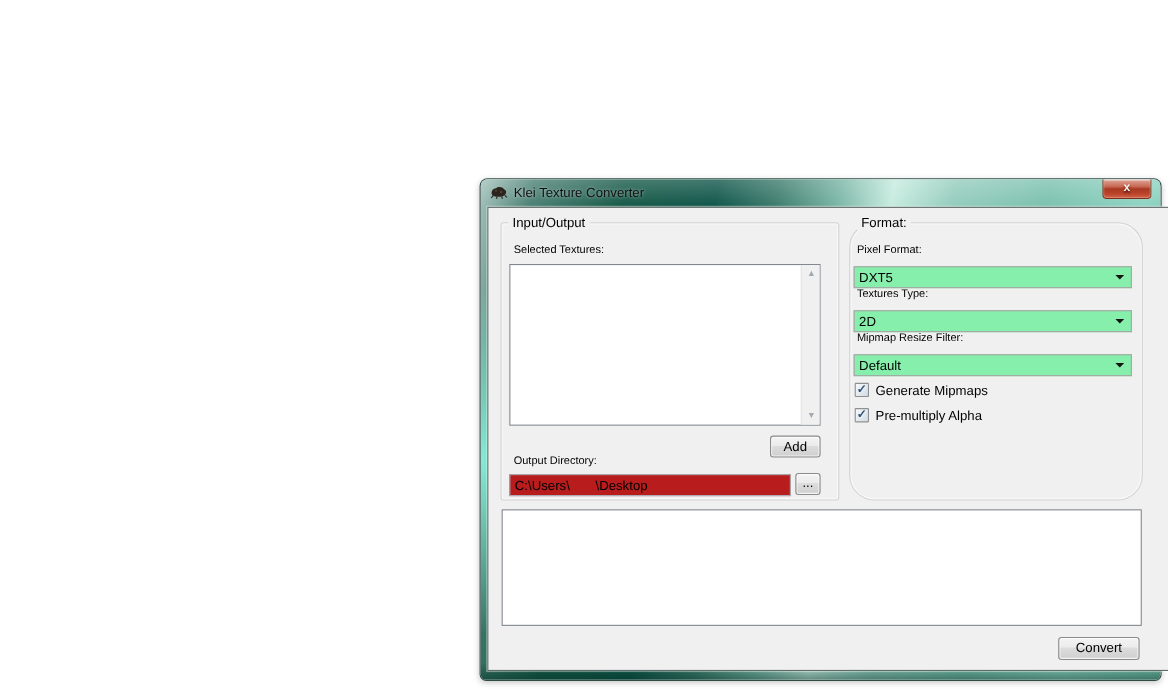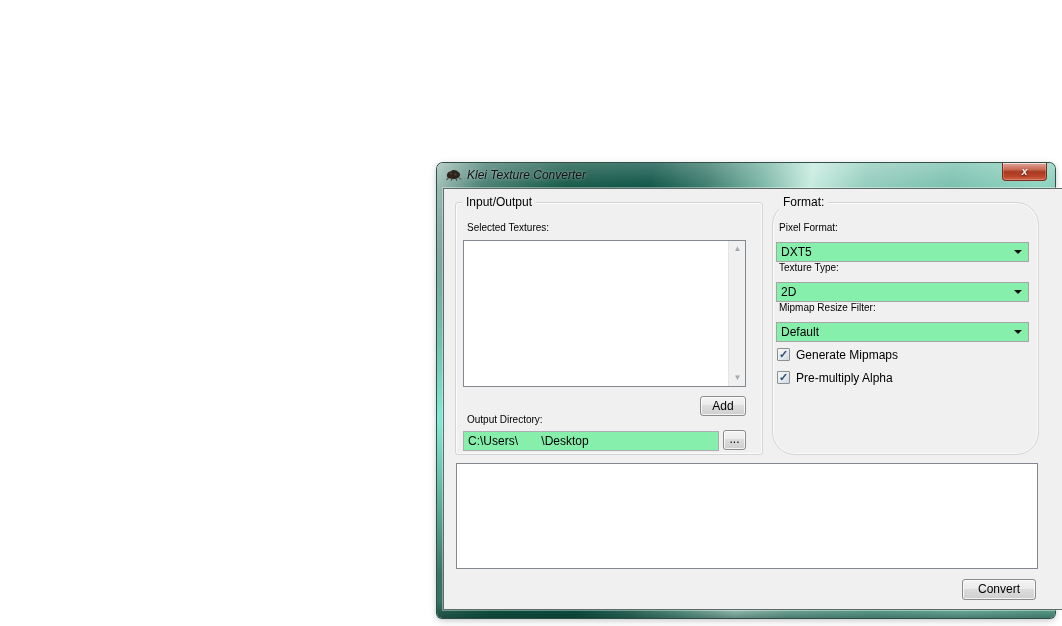--- a/index.html
+++ b/index.html
@@ -14,21 +14,21 @@
       linear-gradient(to bottom, rgba(255,255,255,0.22) 0px, rgba(255,255,255,0) 26px,
         rgba(0,0,0,0) calc(100% - 16px), rgba(4,46,36,0.5) 100%),
       radial-gradient(120px 220px at 0% 56%, rgba(135,242,218,0.95), rgba(135,242,218,0) 72%),
       radial-gradient(220px 180px at 100% 62%, rgba(120,235,210,0.75), rgba(120,235,210,0) 70%),
       linear-gradient(100deg, #a3c2ba 0%, #497f72 7%, #145846 19%, #0e5448 31%,
         #3b7b6c 39%, #78b5a4 47%, #c6ebdf 54%, #93ccbc 62%, #7ac0ae 74%, #8ed3c1 87%, #74bda7 100%);
     box-shadow: 0 0 0 1px rgba(18,52,45,0.85), 0 2px 7px rgba(0,0,0,0.28);
   }
 
   
-  .titlebar { position: absolute; left: 0; top: 0; right: 0; height: 28px; border-radius: 6px 6px 0 0; font-style: italic; }
+  .titlebar { position: absolute; left: 0; top: 0; right: 0; height: 28px; border-radius: 6px 6px 0 0; }
   .title-icon { position: absolute; left: 8px; top: 5px; width: 17px; height: 14px; }
   .title-text { position: absolute; left: 30px; top: 5px; font-size: 12px; color: #111;
     text-shadow: 0 0 3px rgba(255,255,255,0.55); white-space: nowrap; }
   .close-btn {
     position: absolute; left: 565px; top: 0; width: 45px; height: 18px;
     border: 1px solid #7e2d1c; border-top: none; border-radius: 0 0 4px 4px;
     background: linear-gradient(to bottom, #e0a79b 0%, #c76a54 38%, #a93922 52%, #bb4429 78%, #d1664a 100%);
     box-shadow: inset 0 1px 0 rgba(255,255,255,0.55), inset 0 0 0 1px rgba(255,255,255,0.2);
     color: #f4f2ef; font-weight: bold; font-size: 11px; line-height: 16px; text-align: center;
     text-shadow: 0 1px 2px rgba(60,10,0,0.8); cursor: default;
@@ -56,21 +56,21 @@
     font-size: 8px; line-height: 16px; color: #a2a9af; }
   .scroll-arrow.up { top: 0; } .scroll-arrow.down { bottom: 0; }
 
   .btn {
     position: absolute; border: 1px solid #8b8b8b; border-radius: 3px;
     background: linear-gradient(to bottom, #f4f4f4 0%, #ebebeb 45%, #dddddd 46%, #cfcfcf 100%);
     box-shadow: inset 0 0 0 1px rgba(255,255,255,0.75);
     font-size: 12px; text-align: center; color: #000; cursor: default;
   }
 
-  .textfield { position: absolute; background: #86efac; border: 1px solid #abadb3;
+  .textfield { position: absolute; background: #b91c1c; border: 1px solid #abadb3;
     font-size: 12px; line-height: 18px; padding: 0 4px; white-space: pre; overflow: hidden; }
 
   .combo { position: absolute; height: 20px; background: #86efac; border: 1px solid #a5a5a5;
     font-size: 12px; line-height: 18px; padding: 0 4px; cursor: default; }
   .combo-arrow { position: absolute; right: 6px; top: 7px; width: 0; height: 0;
     border-left: 4px solid transparent; border-right: 4px solid transparent;
     border-top: 4px solid #141414; }
 
   .checkbox-row { position: absolute; height: 14px; }
   .checkbox-box { position: absolute; left: 0; top: 0; width: 13px; height: 13px;
@@ -127,21 +127,21 @@
     <div class="groupbox" style="left:328px; top:13px; width:267px; height:253px;border-radius:23px;">
       <span class="groupbox-label">Format:</span>
     </div>
 
     <span class="field-label" style="left:335px; top:33px;">Pixel Format:</span>
     <div class="combo" style="left:332px; top:53px; width:253px;">
       <span>DXT5</span>
       <span class="combo-arrow"></span>
     </div>
 
-    <span class="field-label" style="left:335px; top:73px;">Texture Type:</span>
+    <span class="field-label" style="left:335px; top:73px;">Textures Type:</span>
     <div class="combo" style="left:332px; top:93px; width:253px;">
       <span>2D</span>
       <span class="combo-arrow"></span>
     </div>
 
     <span class="field-label" style="left:335px; top:113px;">Mipmap Resize Filter:</span>
     <div class="combo" style="left:332px; top:133px; width:253px;">
       <span>Default</span>
       <span class="combo-arrow"></span>
     </div>

